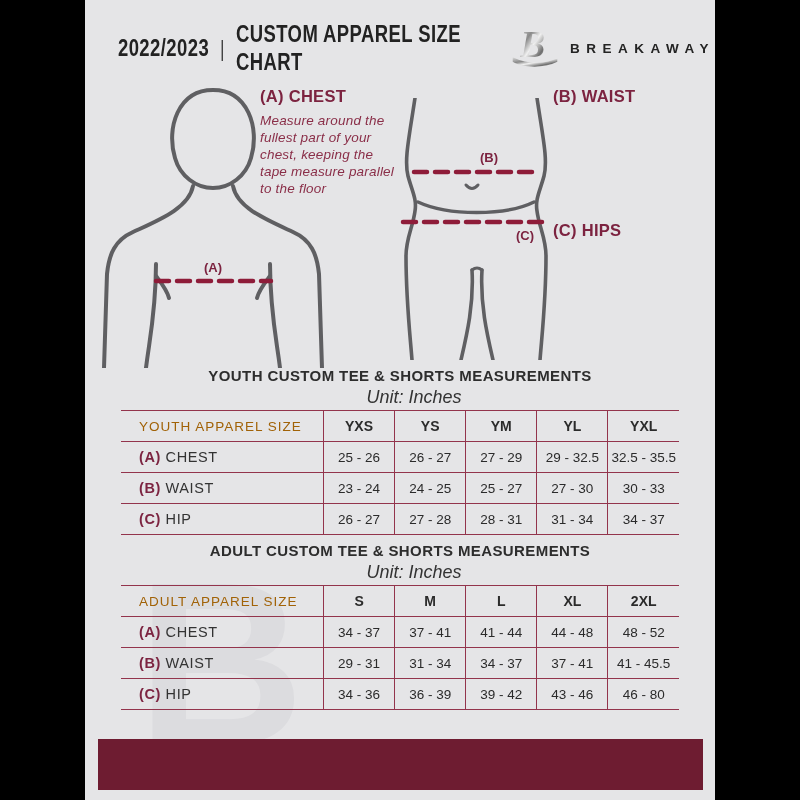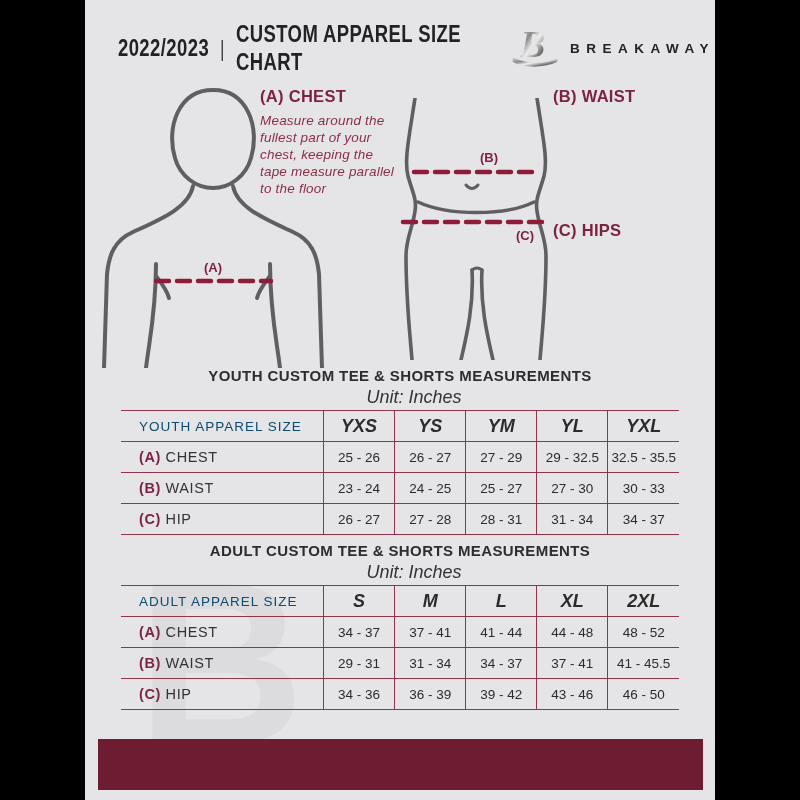--- a/index.html
+++ b/index.html
@@ -72,23 +72,23 @@
     padding: 0;
   }
   .size-table th + th, .size-table td + td {
     border-left: 1.5px solid #93344c;
   }
   .size-table .corner, .size-table .rowlabel {
     text-align: left; padding-left: 18px;
   }
   .size-table .corner {
     width: 184px; font-weight: normal;
-    letter-spacing: 1px; font-size: 13.5px; color: #0c4a6e; margin-top: 28px;
-  }
-  .size-table thead th:not(.corner) { font-weight: bold; font-size: 18px; font-style: italic; }
+    letter-spacing: 1px; font-size: 13.5px; color: #a16207; margin-top: 28px;
+  }
+  .size-table thead th:not(.corner) { font-weight: bold; font-size: 14px; }
   .size-table .rowlabel { font-size: 14.5px; letter-spacing: 0.6px; color: #333; }
   .prefix { color: #7c2441; font-weight: bold; }
 
   
   .watermark {
     position: absolute; left: 52px; top: 548px;
     font-size: 232px; line-height: 1; font-weight: bold;
     color: #dcdcdf; z-index: 0; user-select: none;
   }
   .footer-bar {
@@ -254,21 +254,21 @@
             <td>34 - 37</td>
             <td>37 - 41</td>
             <td>41 - 45.5</td>
           </tr>
           <tr>
             <td class="rowlabel"><span class="prefix">(C)</span> HIP</td>
             <td>34 - 36</td>
             <td>36 - 39</td>
             <td>39 - 42</td>
             <td>43 - 46</td>
-            <td>46 - 50</td>
+            <td>46 - 80</td>
           </tr>
         </tbody>
       </table>
 
   </div>
 
   <div class="footer-bar"></div>
 </div>
 
 </body></html>

